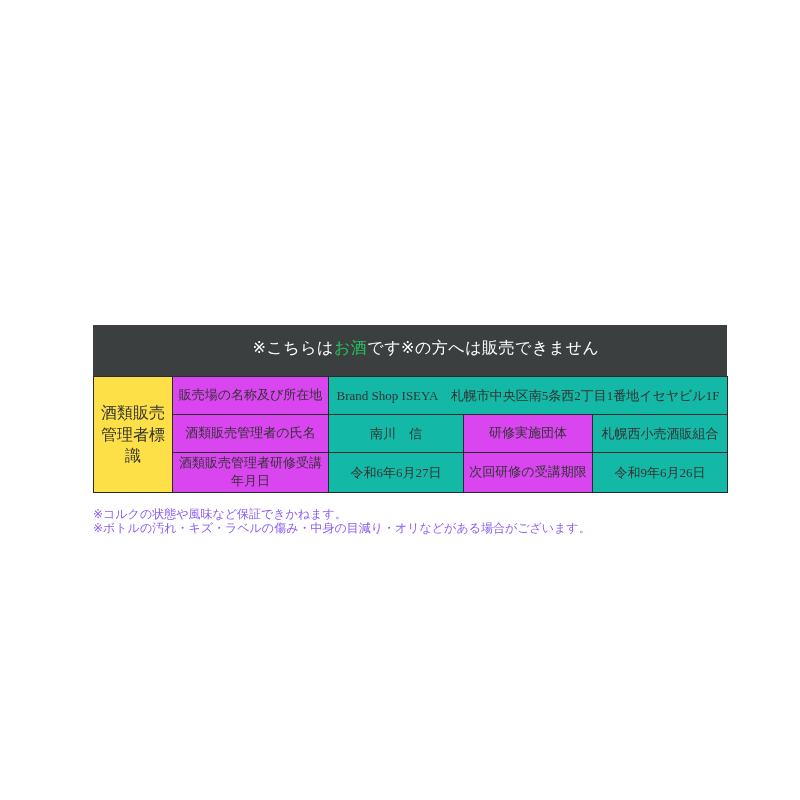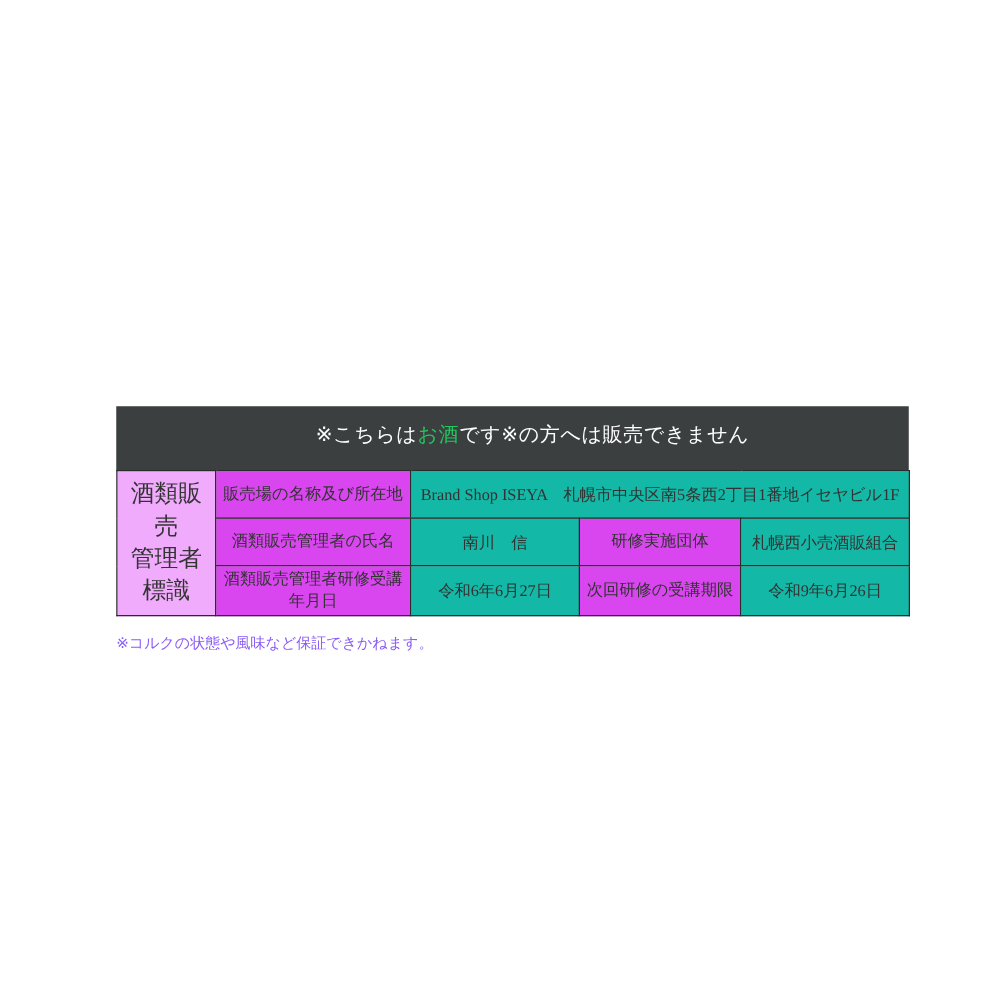--- a/index.html
+++ b/index.html
@@ -43,22 +43,22 @@
     color: #333333;
     text-align: center;
     vertical-align: middle;
     height: 38px;
     padding: 2px 4px;
     line-height: 1.35;
   }
   table.license .lbl { background: #d946ef; font-family: Liberation Mono, monospace; }
   table.license .val { background: #14b8a6; font-family: Liberation Serif, serif; }
   table.license th.side {
-    background: #f0abfc;
-    font-size: 19px;
+    background: #fde047;
+    font-size: 16px;
   }
   .notes {
     margin-top: 14px;
     font-size: 12px;
     line-height: 14px;
     color: #8b5cf6;
   }
 </style>
 </head>
 <body>
@@ -99,15 +99,16 @@
       <td class="lbl">酒類販売管理者研修受講年月日</td>
       <td class="val">令和6年6月27日</td>
       <td class="lbl">次回研修の受講期限</td>
       <td class="val">令和9年6月26日</td>
     </tr>
   </tbody>
     </table>
 
   <div class="notes">
     <div>※コルクの状態や風味など保証できかねます。</div>
+    <div>※ボトルの汚れ・キズ・ラベルの傷み・中身の目減り・オリなどがある場合がございます。</div>
   </div>
 
 </div>
 
 </body></html>

